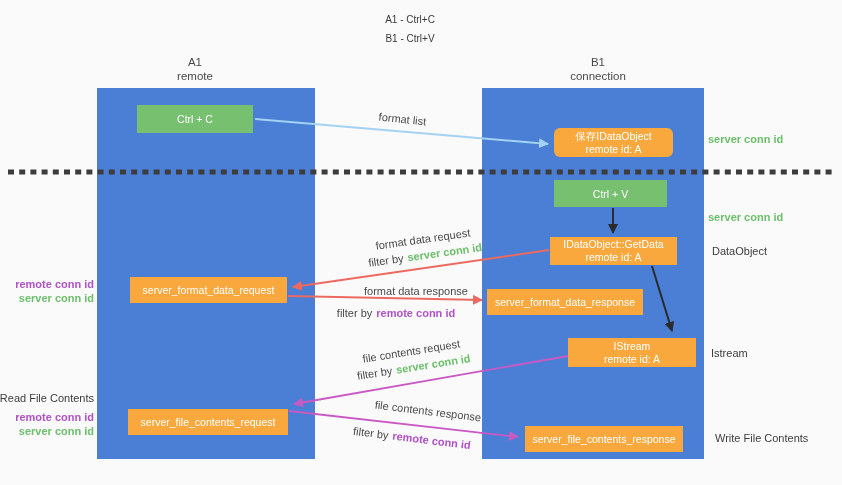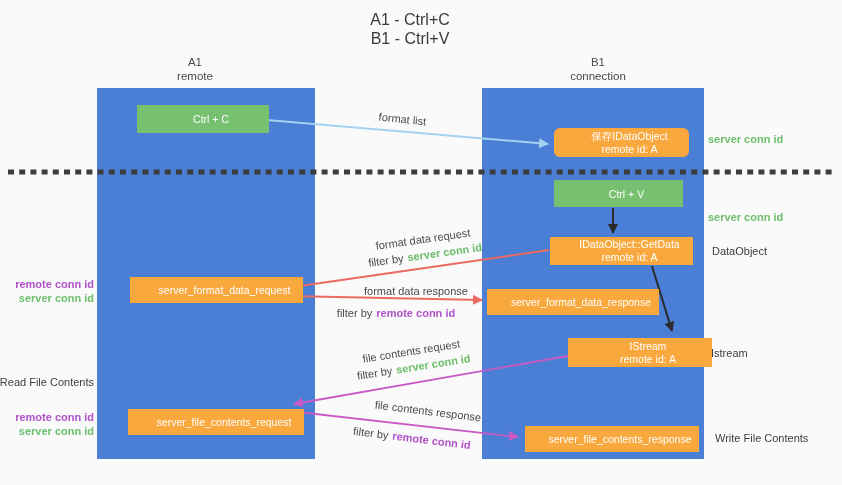--- a/index.html
+++ b/index.html
@@ -7,29 +7,29 @@
     position:relative; width:842px; height:485px; background:#fafafa;
     font-family:"Liberation Sans","DejaVu Sans",sans-serif; color:#3d3d3d;
     overflow:hidden;
   }
   .col { position:absolute; top:88px; height:371px; background:#4a7fd5; z-index:1; }
   #col-left  { left:97px;  width:218px; }
   #col-right { left:482px; width:222px; }
   svg.arrows { position:absolute; left:0; top:0; z-index:2; }
   .title {
     position:absolute; top:10px; left:0; width:820px; text-align:center;
-    font-size:16px; line-height:19px; color:#3a3a3a; z-index:3;
+    font-size:10px; line-height:19px; color:#3a3a3a; z-index:3;
   }
   .colhead {
     position:absolute; top:55px; width:120px; text-align:center;
     font-size:11.5px; line-height:14px; color:#4a4a4a; z-index:3;
   }
   .node {
     position:absolute; z-index:3; display:flex; flex-direction:column;
-    align-items:center; justify-content:center; color:#fff; text-align:center;padding-left:16px;
+    align-items:center; justify-content:center; color:#fff; text-align:center;
   }
   .node.green  { background:#77c070; }
   .node.orange { background:#f9a83d; }
   .node .ln { font-size:10.5px; line-height:13px; white-space:nowrap; }
   .node.single { font-size:10.5px; white-space:nowrap; }
   .side { position:absolute; z-index:3; font-size:11px; white-space:nowrap; }
   .green-text  { color:#6cbf6b; font-weight:bold; }
   .purple-text { color:#b052c8; font-weight:bold; }
   .dark-text   { color:#3d3d3d; }
   .right-align { text-align:right; }
@@ -150,20 +150,20 @@
   <div class="side green-text" style="left:708px;top:211px;">server conn id</div>
   <div class="side dark-text" style="left:712px;top:245px;">DataObject</div>
   <div class="side dark-text" style="left:711px;top:347px;">Istream</div>
   <div class="side dark-text" style="left:715px;top:432px;">Write File Contents</div>
 
   <div class="side pair right-align" style="right:748px;top:277px;">
     <div class="purple-text">remote conn id</div>
     <div class="green-text">server conn id</div>
   </div>
 
-  <div class="side dark-text right-align" style="right:748px;top:376px;">Read File Contents</div>
+  <div class="side dark-text right-align" style="right:748px;top:392px;">Read File Contents</div>
 
   <div class="side pair right-align" style="right:748px;top:410px;">
     <div class="purple-text">remote conn id</div>
     <div class="green-text">server conn id</div>
   </div>
 
 </div>
 
 </body></html>

